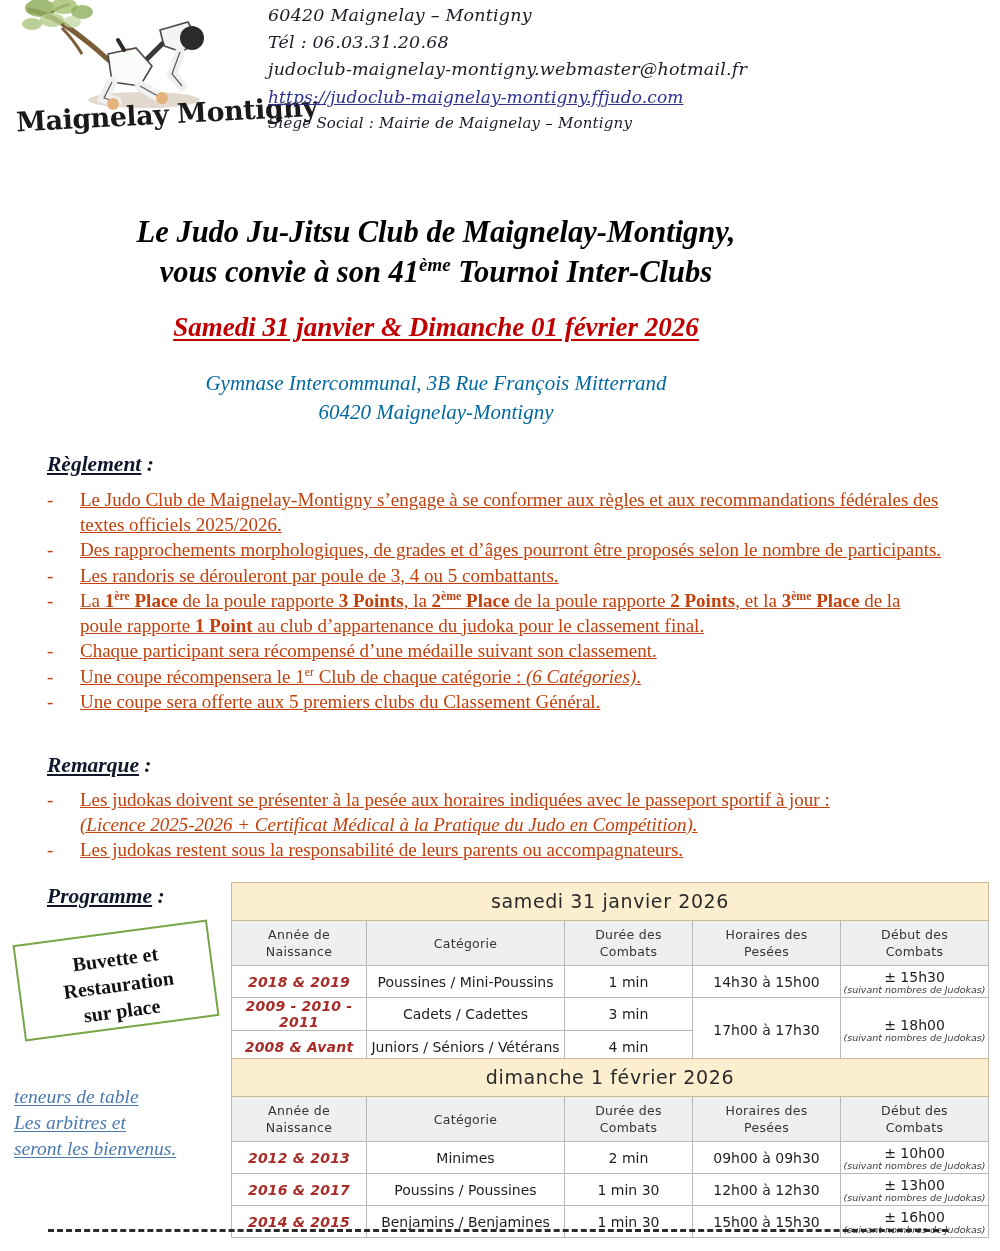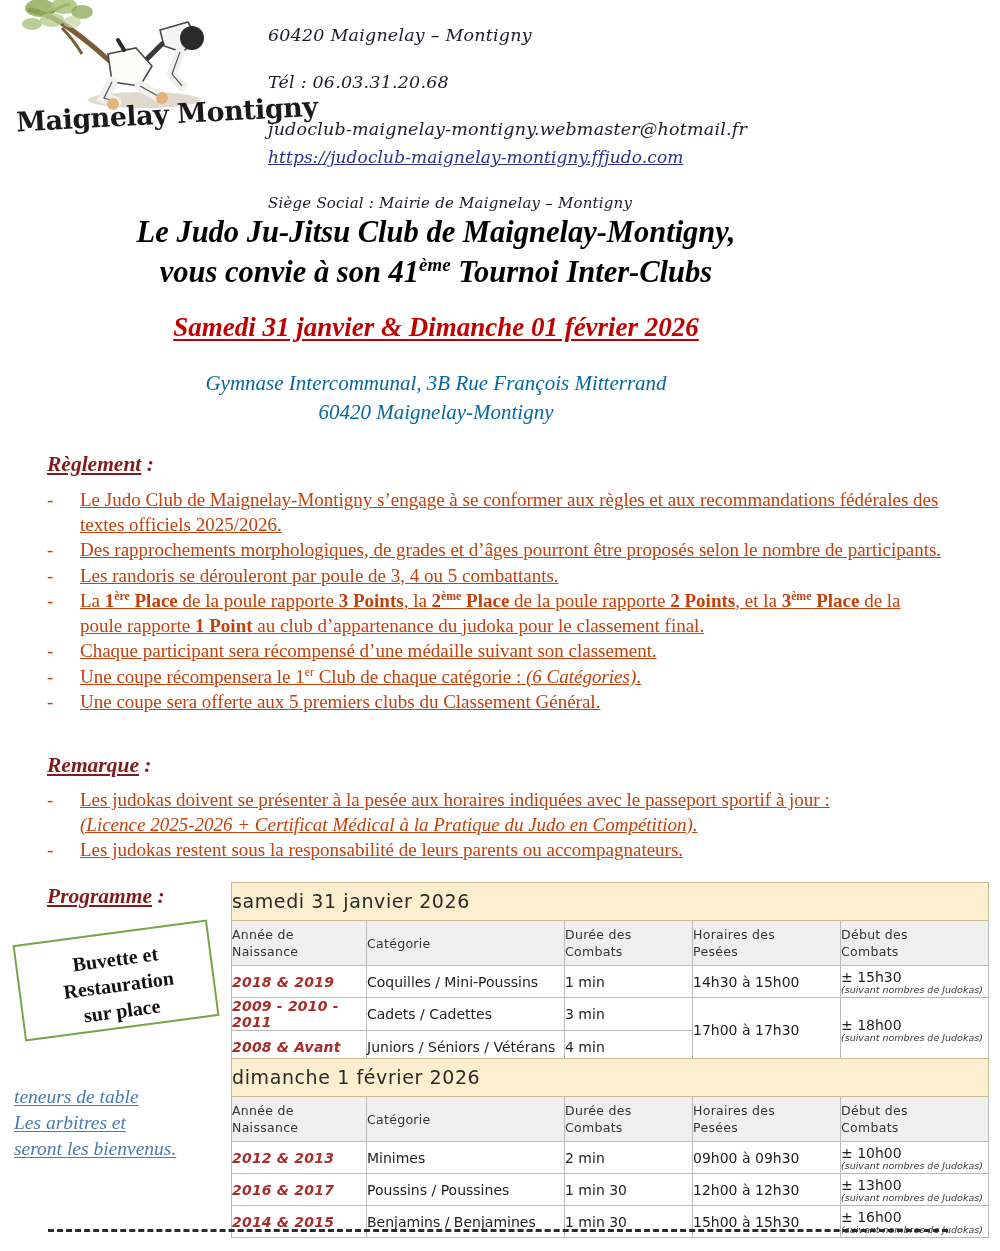--- a/index.html
+++ b/index.html
@@ -55,21 +55,20 @@
     width: 700px;
     font-family: "DejaVu Serif", serif;
     font-style: italic;
     color: #1c1c28;
   }
   .contact-line {
     font-size: 17.5px;
     line-height: 27px;
     white-space: nowrap;
     letter-spacing: 0.2px;
-    margin-top: 20px;
   }
   .contact-line.small {
     font-size: 15px;
     line-height: 24px;
   }
   .contact-link {
     font-size: 17px;
     line-height: 28px;
     color: #2e3192;
     text-decoration: underline;
@@ -116,21 +115,21 @@
     color: #0369a1;
   }
 
   
   .section-head {
     position: absolute;
     font-family: "Liberation Serif", serif;
     font-size: 21.5px;
     font-weight: 700;
     font-style: italic;
-    color: #7f1d1d;
+    color: #0f172a;
   }
   .section-head .u {
     text-decoration: underline;
     text-underline-offset: 2px;
   }
 
   .rules {
     position: absolute;
     left: 40px; top: 488px;
     width: 905px;
@@ -212,20 +211,21 @@
     border-collapse: collapse;
     font-family: "DejaVu Sans", sans-serif;
     background: #fff;
     table-layout: fixed;
   }
   .sched.t1 { top: 882px; }
   .sched.t2 { top: 1058px; }
   .sched td, .sched th {
     border: 1px solid #b9b9b9;
     padding: 0;
+    text-align: center;
     vertical-align: middle;
   }
   .sched .day-title {
     background: #fbefd0;
     border: 1px solid #c8b98e;
     height: 37px;
     font-family: "DejaVu Sans", sans-serif;
     font-size: 19px;
     color: #2a2a2a;
     letter-spacing: 0.6px;
@@ -401,21 +401,21 @@
       <td><span>Année de</span><br><span>Naissance</span></td>
       <td>Catégorie</td>
       <td><span>Durée des</span><br><span>Combats</span></td>
       <td><span>Horaires des</span><br><span>Pesées</span></td>
       <td><span>Début des</span><br><span>Combats</span></td>
     </tr>
   </thead>
   <tbody>
     <tr>
       <td class="yr">2018 &amp; 2019</td>
-      <td>Coquilles / Mini-Poussins</td>
+      <td>Poussines / Mini-Poussins</td>
       <td>1 min</td>
       <td>14h30 à 15h00</td>
       <td class="start">
         <span class="big">± 15h30</span>
         <span class="note">(suivant nombres de Judokas)</span>
       </td>
     </tr>
     <tr>
       <td class="yr">2009 - 2010 - 2011</td>
       <td>Cadets / Cadettes</td>

